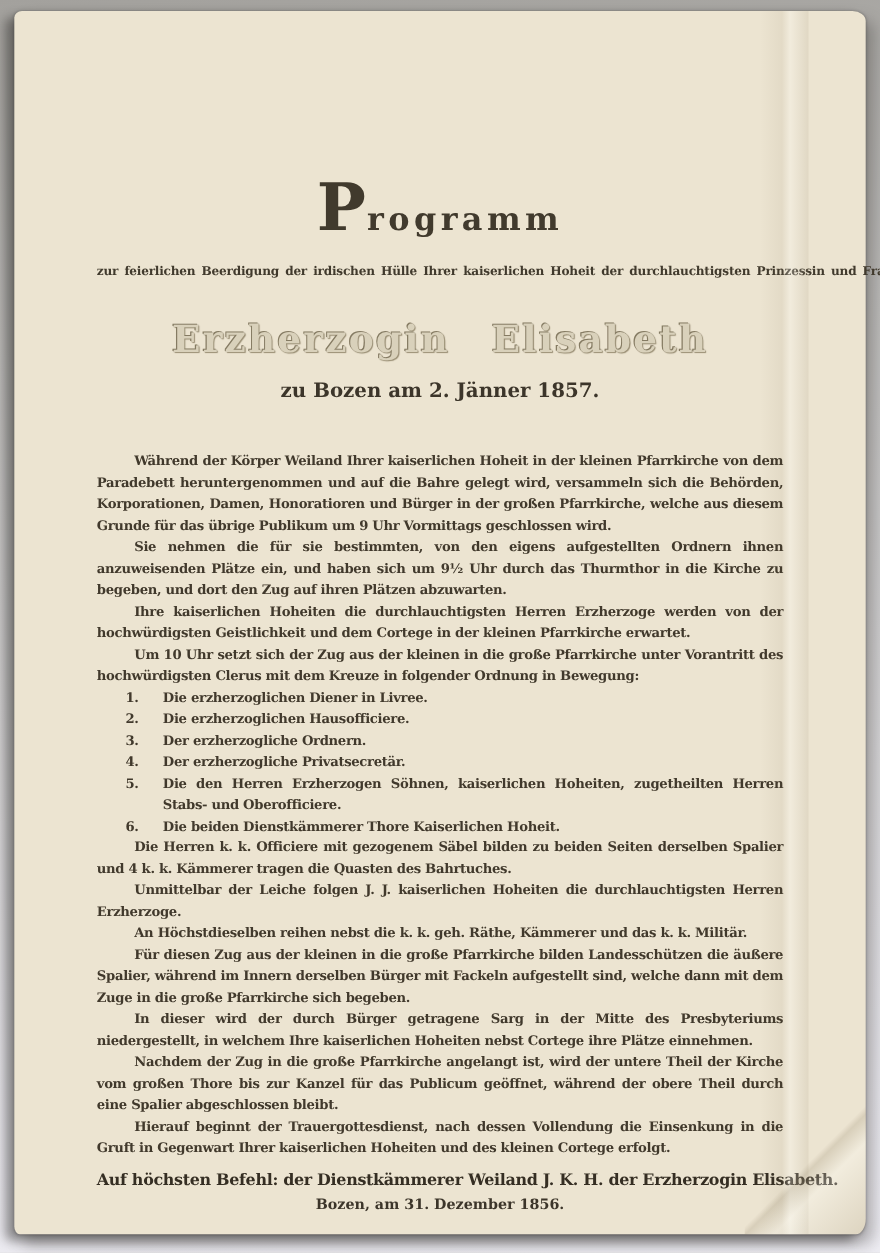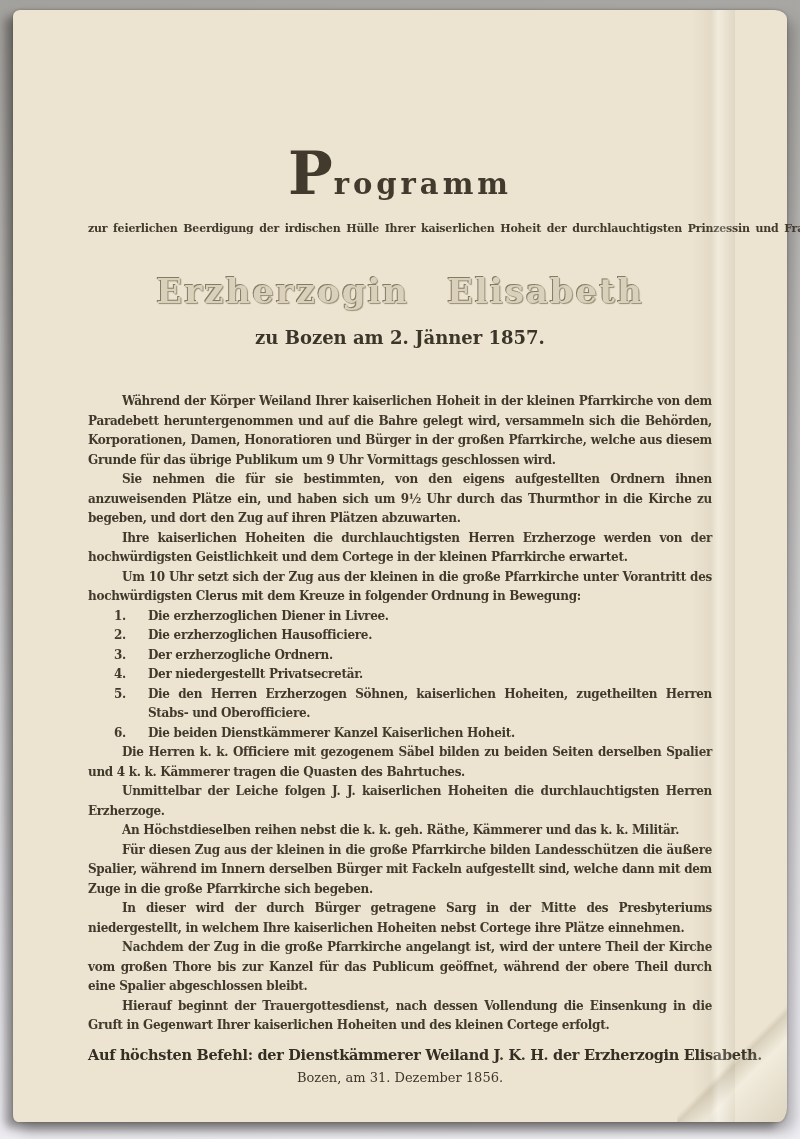--- a/index.html
+++ b/index.html
@@ -22,21 +22,21 @@
   }
   .fold-corner {
     position:absolute; right:0; bottom:0; width:110px; height:150px;
     border-radius: 0 0 9px 0;
     background: linear-gradient(135deg, rgba(0,0,0,0) 55%, rgba(110,95,65,0.16) 58%, rgba(255,255,250,0.30) 68%, rgba(110,95,65,0.12) 100%);
     pointer-events:none;
   }
   .content { width:624px; margin:0 auto; padding-top:128px; color:#3c352a; }
 
   .title {
-    margin:0; text-align:center; font-size:29px; font-weight:bold;
+    margin:16px; text-align:center; font-size:29px; font-weight:bold;
     letter-spacing:4px; color:#413a2d;
   }
   .title::first-letter { font-size:2.05em; letter-spacing:1px; }
 
   .subtitle {
     margin:14px 0 0 0; text-align:center; font-size:11px; font-weight:bold;
     letter-spacing:-0.2px; word-spacing:2px; white-space:nowrap; color:#413a2d;
   }
 
   .name-line {
@@ -53,21 +53,21 @@
   .para { margin:0; text-indent:34px; }
 
   .list-block { margin:0; }
   .list-row { display:flex; padding-left:26px; }
   .list-num { width:34px; flex:0 0 34px; }
   .list-text { flex:1; }
   .list-extra { padding-left:60px; }
 
   .order-line { margin:10px 0 0 0; text-align:center; font-size:14.5px; font-weight:bold;
     letter-spacing:-0.3px; white-space:nowrap; color:#352e23; }
-  .date-line { margin:7px 0 0 0; text-align:center; font-size:13px; font-weight:normal; color:#3c352a; }
+  .date-line { margin:7px 0 0 0; text-align:center; font-size:13px; font-weight:bold; color:#3c352a; }
 </style>
 </head>
 <body>
 
 <div class="paper">
   <div class="crease-right"></div>
   <div class="fold-corner"></div>
 
   <div class="content">
 
@@ -93,29 +93,29 @@
         <div class="list-row">
           <span class="list-num">2.</span>
           <span class="list-text">Die erzherzoglichen Hausofficiere.</span>
         </div>
         <div class="list-row">
           <span class="list-num">3.</span>
           <span class="list-text">Der erzherzogliche Ordnern.</span>
         </div>
         <div class="list-row">
           <span class="list-num">4.</span>
-          <span class="list-text">Der niedergestellt Privatsecretär.</span>
+          <span class="list-text">Der erzherzogliche Privatsecretär.</span>
         </div>
         <div class="list-row">
           <span class="list-num">5.</span>
           <span class="list-text">Die den Herren Erzherzogen Söhnen, kaiserlichen Hoheiten, zugetheilten Herren Stabs- und Oberofficiere.</span>
         </div>
         <div class="list-row">
           <span class="list-num">6.</span>
-          <span class="list-text">Die beiden Dienstkämmerer Kanzel Kaiserlichen Hoheit.</span>
+          <span class="list-text">Die beiden Dienstkämmerer Thore Kaiserlichen Hoheit.</span>
         </div>
       </div>
 
       <p class="para">Die Herren k. k. Officiere mit gezogenem Säbel bilden zu beiden Seiten derselben Spalier und 4 k. k. Kämmerer tragen die Quasten des Bahrtuches.</p>
       <p class="para">Unmittelbar der Leiche folgen J. J. kaiserlichen Hoheiten die durchlauchtigsten Herren Erzherzoge.</p>
       <p class="para">An Höchstdieselben reihen nebst die k. k. geh. Räthe, Kämmerer und das k. k. Militär.</p>
       <p class="para">Für diesen Zug aus der kleinen in die große Pfarrkirche bilden Landesschützen die äußere Spalier, während im Innern derselben Bürger mit Fackeln aufgestellt sind, welche dann mit dem Zuge in die große Pfarrkirche sich begeben.</p>
       <p class="para">In dieser wird der durch Bürger getragene Sarg in der Mitte des Presbyteriums niedergestellt, in welchem Ihre kaiserlichen Hoheiten nebst Cortege ihre Plätze einnehmen.</p>
       <p class="para">Nachdem der Zug in die große Pfarrkirche angelangt ist, wird der untere Theil der Kirche vom großen Thore bis zur Kanzel für das Publicum geöffnet, während der obere Theil durch eine Spalier abgeschlossen bleibt.</p>
       <p class="para">Hierauf beginnt der Trauergottesdienst, nach dessen Vollendung die Einsenkung in die Gruft in Gegenwart Ihrer kaiserlichen Hoheiten und des kleinen Cortege erfolgt.</p>

